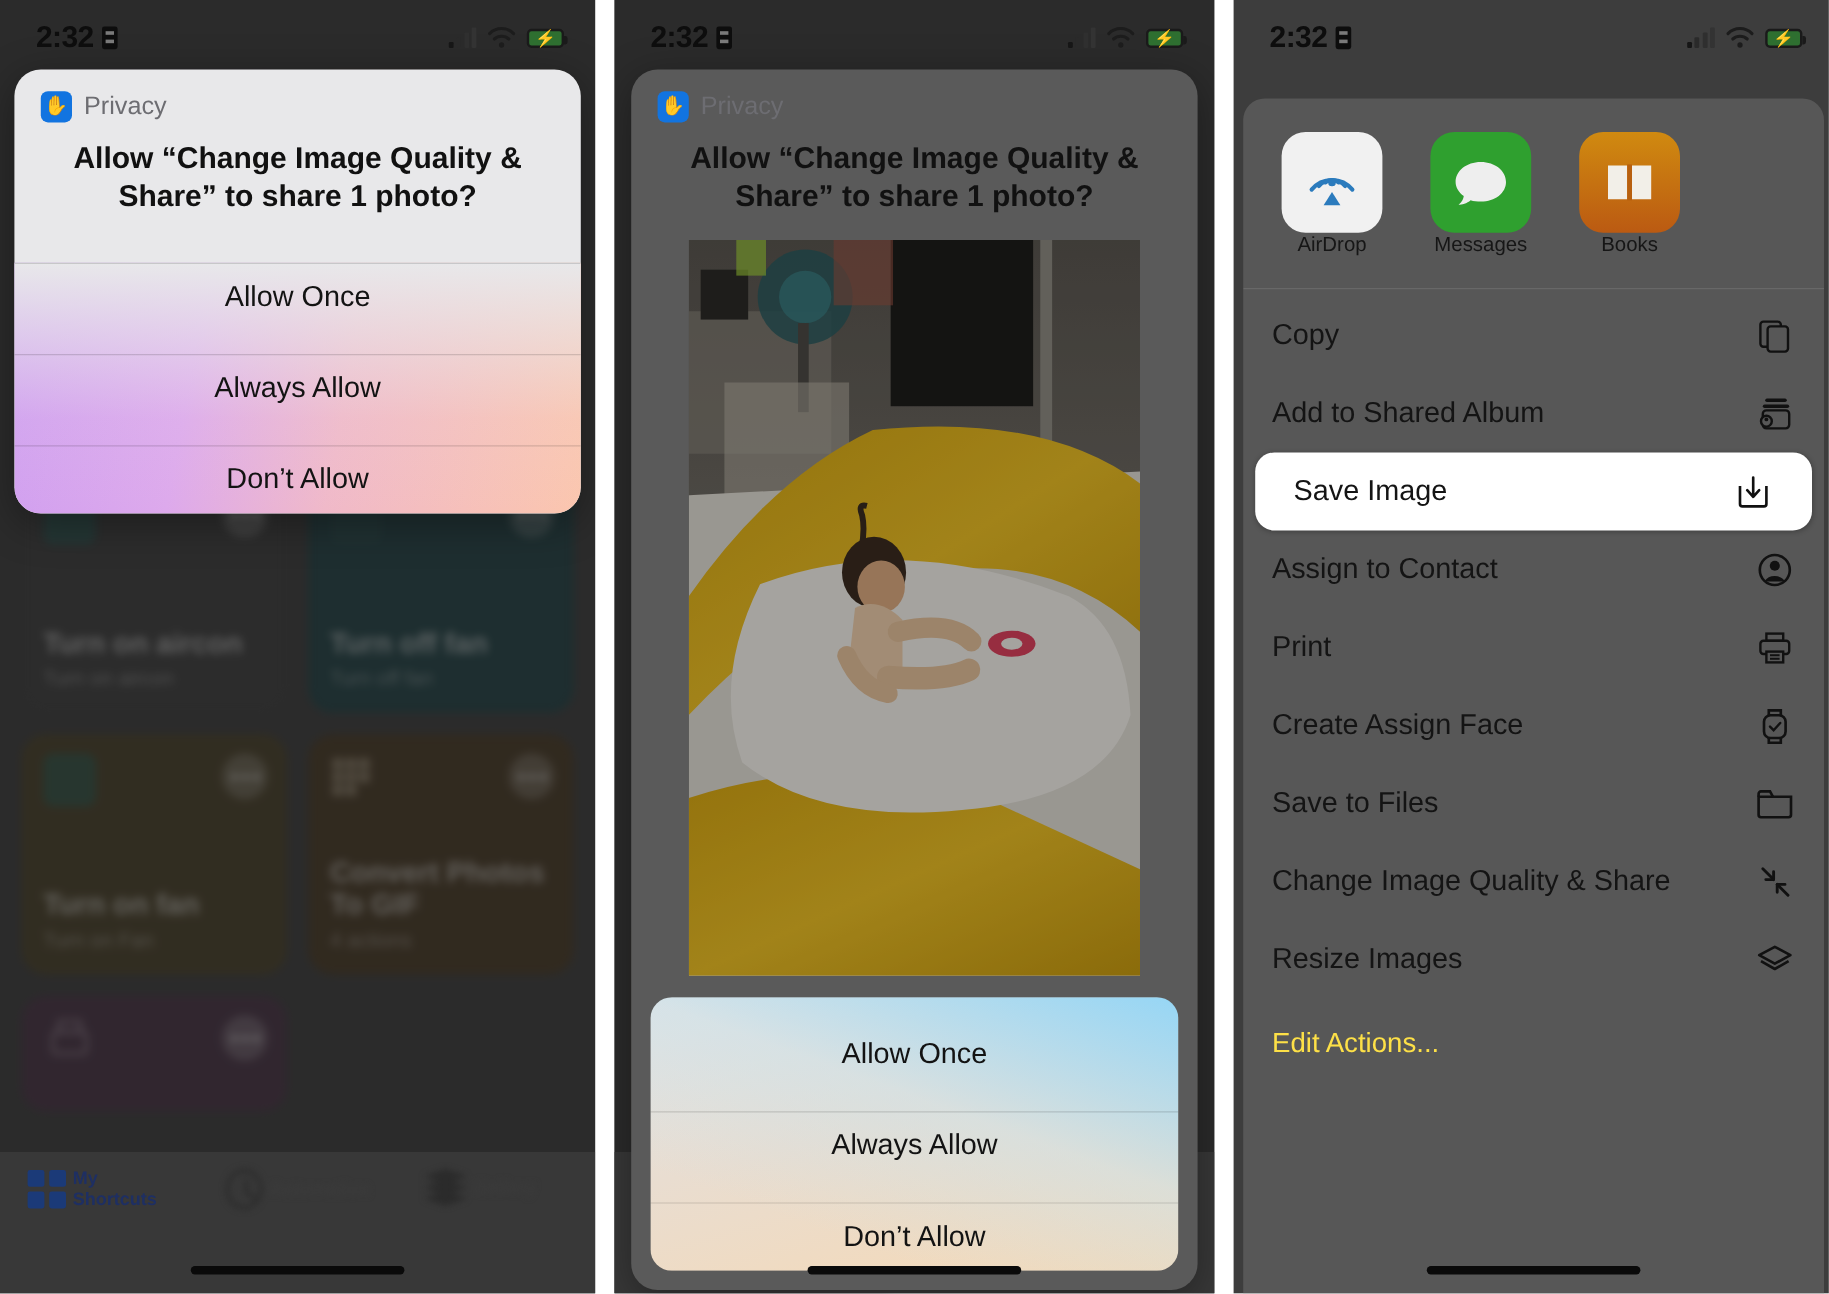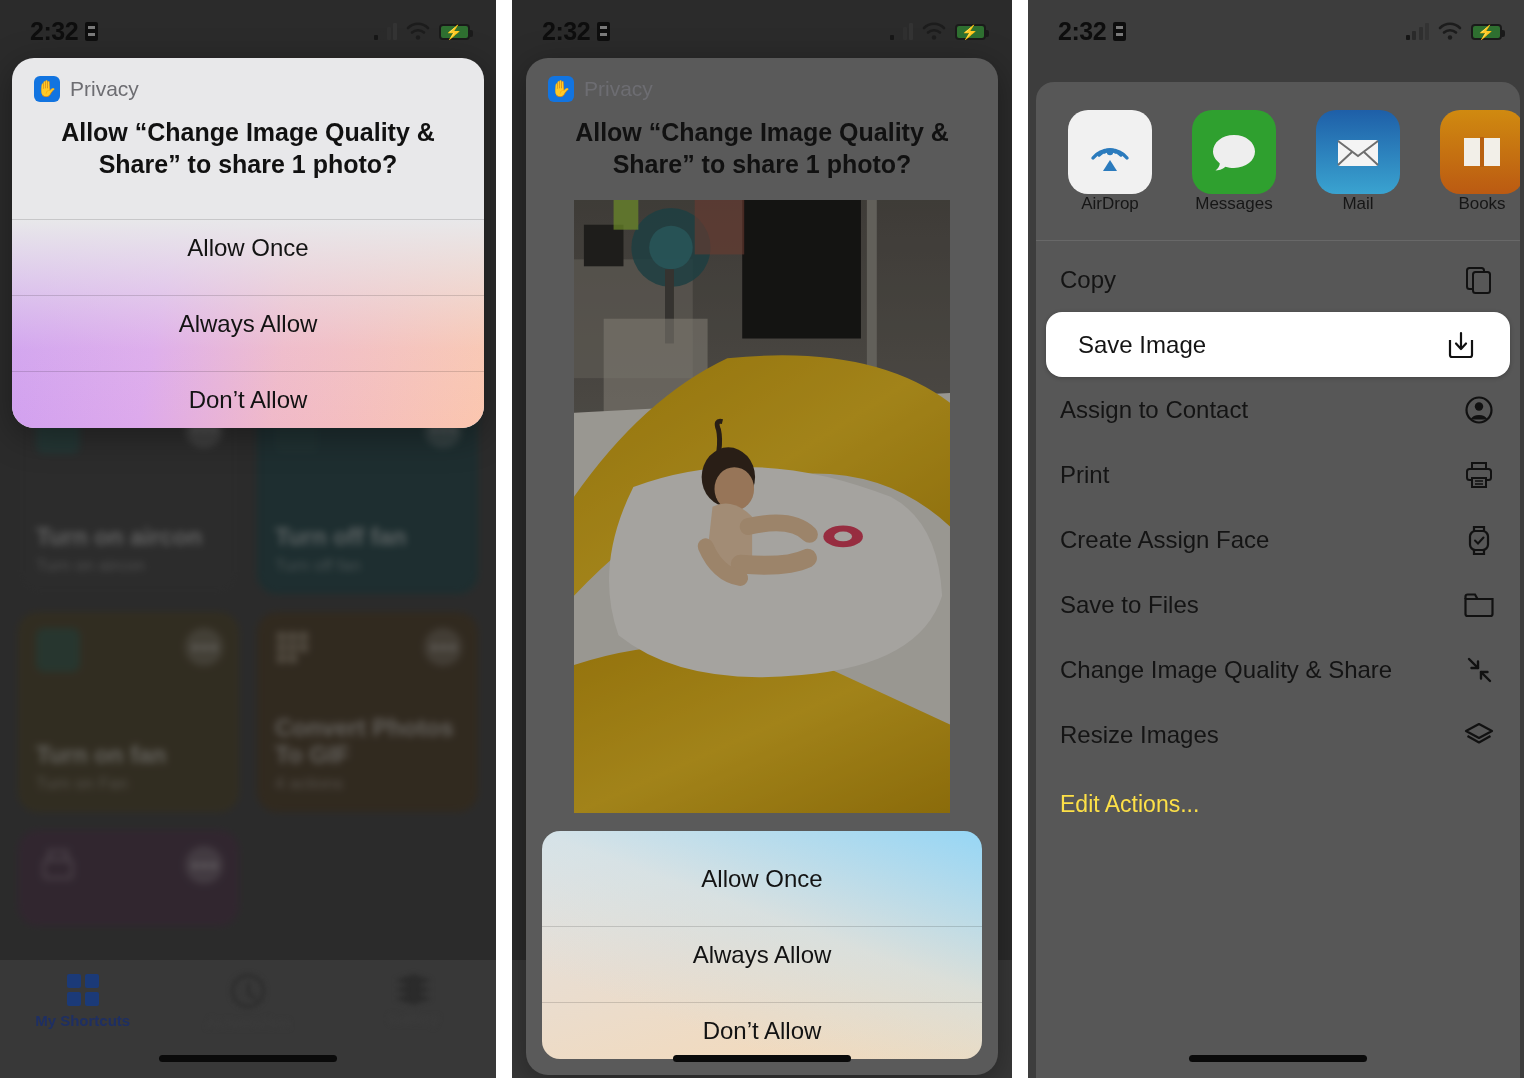--- a/index.html
+++ b/index.html
@@ -96,21 +96,21 @@
   .card .csub { font-size:17px; color:rgba(255,255,255,.40); margin-top:5px; }
   .card.half { height:96px; }
 
   
   .tabbar {
     position:absolute; left:0; right:0; bottom:0; height:118px;
     background:rgba(58,58,58,0.92);
     display:flex; align-items:flex-start; justify-content:space-around;
     padding-top:14px; z-index:8;
   }
-  .tab { display:flex; flex-direction:column; align-items:center; gap:6px; width:120px; }
+  .tab { display:flex; flex-direction:row; align-items:center; gap:6px; width:120px; }
   .tab .tlabel { font-size:15px; font-weight:600; }
   .tab.active .tlabel { color:#1e2f63; }
   .tab .tlabel { color:#3b3b3b; }
   .tab.blurd { filter:blur(2.5px); }
   .ic-grid { display:grid; grid-template-columns:14px 14px; gap:4px; }
   .ic-grid i { display:block; width:14px; height:14px; background:#1b3a78; border-radius:2px; }
   .ic-clock {
     width:34px; height:34px; border-radius:50%;
     border:3px solid #2c2c2c; position:relative;
   }
@@ -604,30 +604,20 @@
         </div>
         <div class="app">
           <span class="app-ic" style="background:#2fa02f;">
             <svg width="56" height="56" viewBox="0 0 56 56">
                 <path d="M28 11 C40 11 49 18.5 49 27.6 C49 36.6 40 44 28 44 C25 44 22 43.6 19.5 42.8 C16.5 45.6 12 46.5 9.5 46.6 C12.5 44.2 13.6 41.4 13.8 39.4 C9.8 36.3 7 32.2 7 27.6 C7 18.5 16 11 28 11 Z" fill="#eeeeee"></path>
               </svg>
           </span>
           <span class="app-lbl">Messages</span>
         </div>
         <div class="app">
-          <span class="app-ic" style="background:linear-gradient(180deg,#1e5fa8 0%,#3aa3d0 100%);">
-            <svg width="56" height="56" viewBox="0 0 56 56">
-                <rect x="8" y="16" width="40" height="26" rx="2" fill="#f4f4f4"></rect>
-                <path d="M8 17 L28 32 L48 17" fill="none" stroke="#6e6e6e" stroke-width="2"></path>
-                <path d="M8 41 L22 28 M48 41 L34 28" fill="none" stroke="#6e6e6e" stroke-width="2"></path>
-              </svg>
-          </span>
-          <span class="app-lbl">Mail</span>
-        </div>
-        <div class="app">
           <span class="app-ic" style="background:linear-gradient(180deg,#d08a10 0%,#bb5a12 100%);">
             <svg width="56" height="56" viewBox="0 0 56 56">
                 <path d="M10 14 L26 14 L26 42 L10 42 Z" fill="#f2efe8"></path>
                 <path d="M30 14 L46 14 L46 42 L30 42 Z" fill="#f2efe8"></path>
                 <rect x="26" y="13" width="4" height="30" fill="#b8600f"></rect>
               </svg>
           </span>
           <span class="app-lbl">Books</span>
         </div>
 
@@ -638,20 +628,32 @@
         <div class="row">
           <span>Copy</span>
           <span class="ricon">
             <svg width="30" height="30" viewBox="0 0 30 30">
                 <rect x="3" y="3" width="17" height="21" rx="2.5" fill="none" stroke="#111" stroke-width="2"></rect>
                 <rect x="9" y="7" width="17" height="21" rx="2.5" fill="#575757" stroke="#111" stroke-width="2"></rect>
               </svg>
           </span>
         </div>
 
+        <div class="row">
+          <span>Add to Shared Album</span>
+          <span class="ricon">
+            <svg width="32" height="30" viewBox="0 0 32 30">
+                <rect x="8" y="2" width="18" height="3" rx="1.5" fill="#111"></rect>
+                <rect x="6" y="7" width="22" height="3" rx="1.5" fill="#111"></rect>
+                <rect x="6" y="12" width="22" height="15" rx="3" fill="none" stroke="#111" stroke-width="2"></rect>
+                <circle cx="9" cy="21" r="4.5" fill="#575757" stroke="#111" stroke-width="2"></circle>
+                <circle cx="9" cy="19.5" r="1.6" fill="#111"></circle>
+              </svg>
+          </span>
+        </div>
 
         <div class="row hl">
           <span>Save Image</span>
           <span class="ricon">
             <svg width="30" height="30" viewBox="0 0 30 30">
                 <path d="M4 10 L4 25 A2 2 0 0 0 6 27 L24 27 A2 2 0 0 0 26 25 L26 10" fill="none" stroke="#111" stroke-width="2.2"></path>
                 <path d="M15 3 L15 18 M10 13.5 L15 19 L20 13.5" fill="none" stroke="#111" stroke-width="2.2" stroke-linecap="round" stroke-linejoin="round"></path>
               </svg>
           </span>
         </div>

